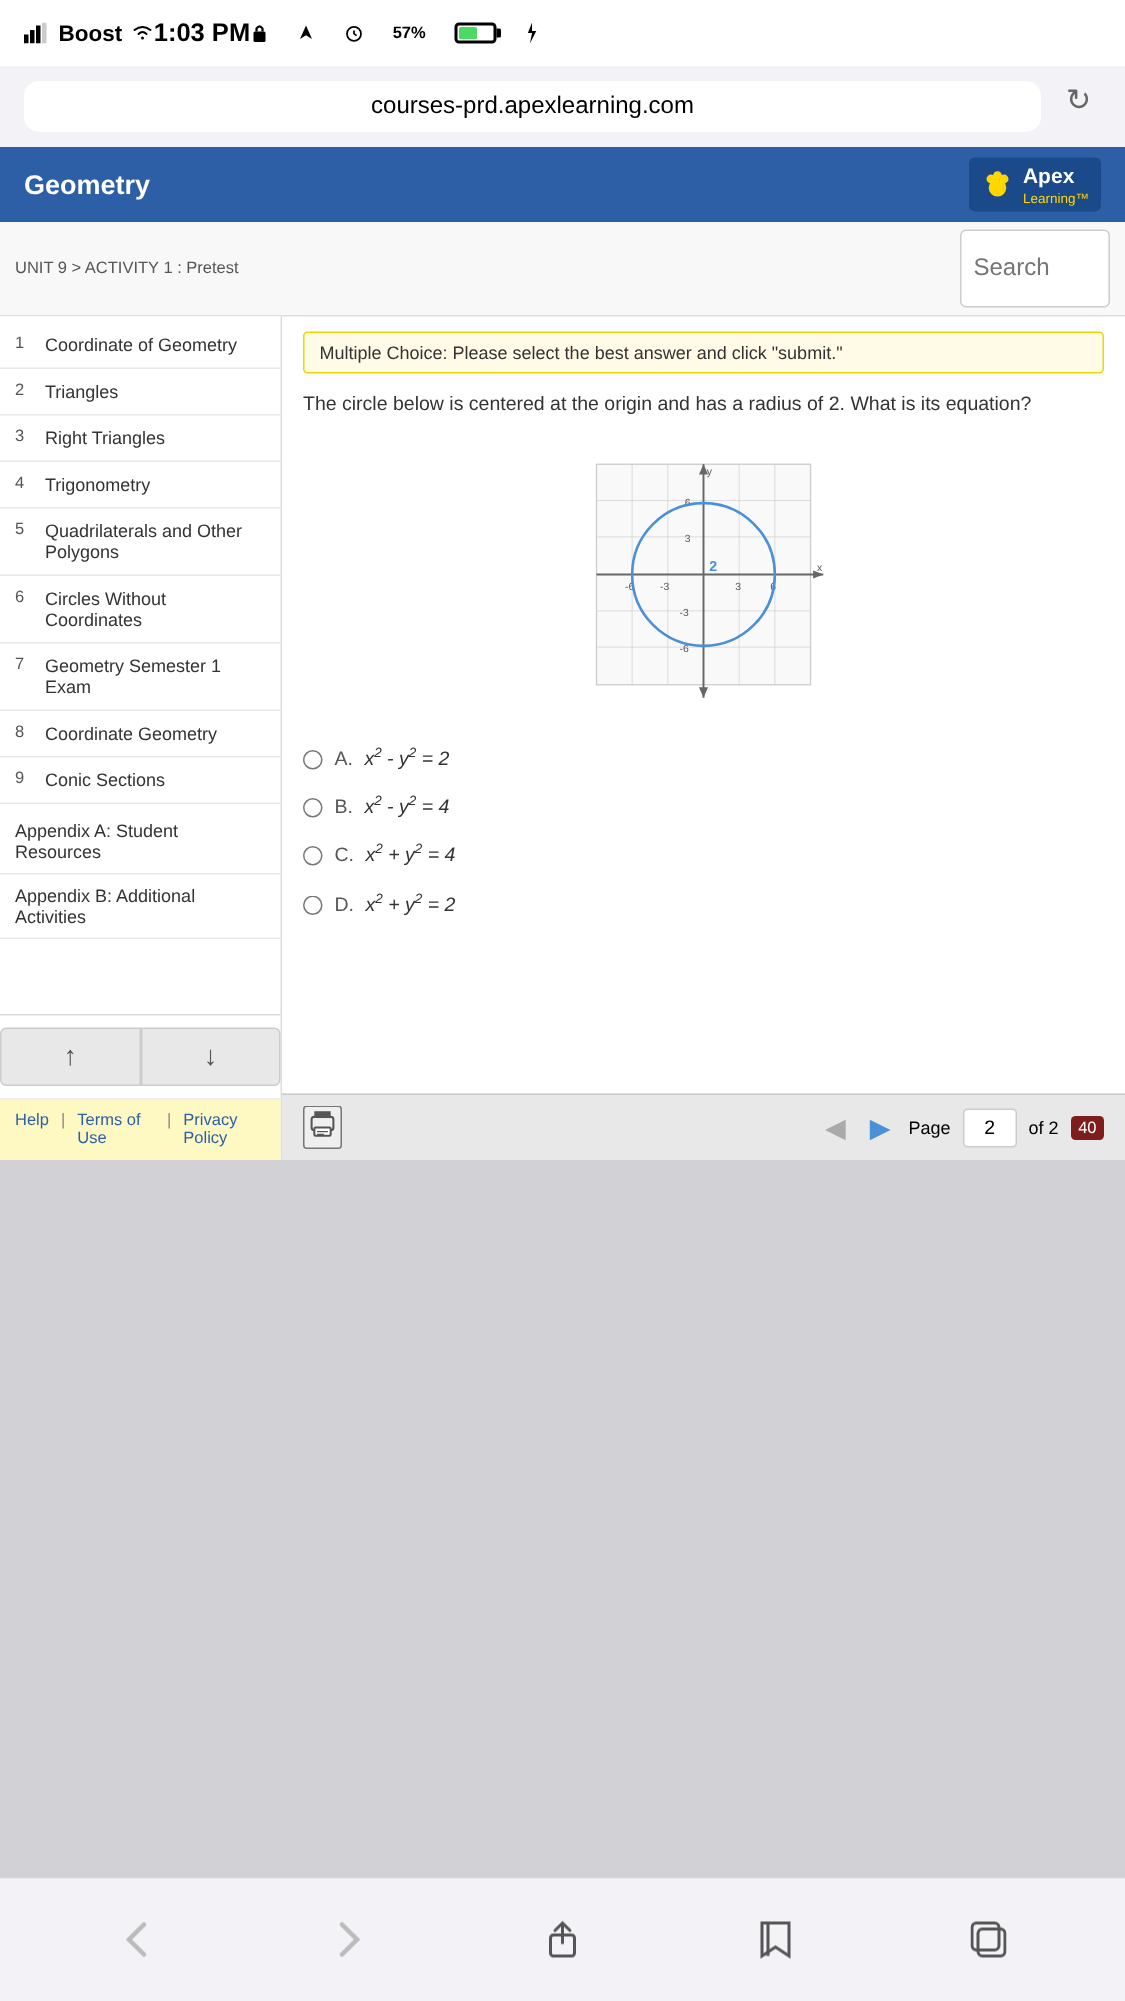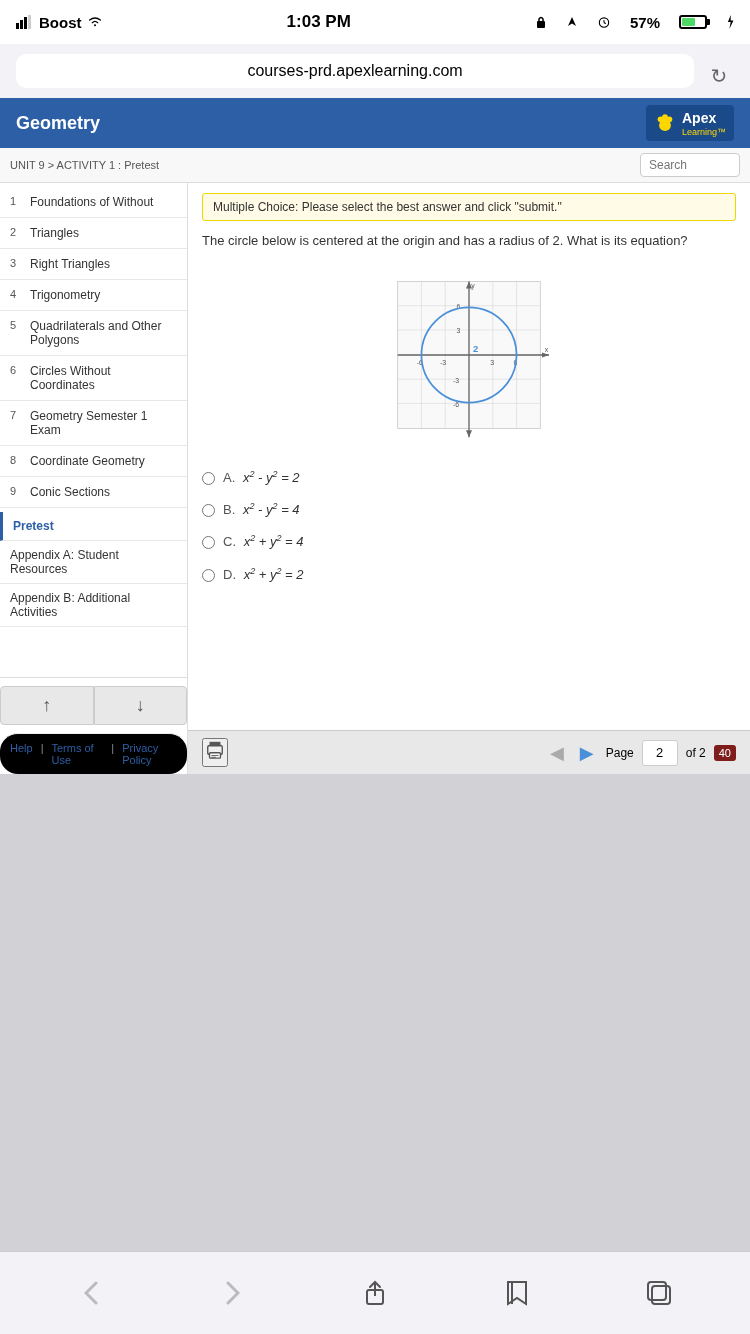--- a/index.html
+++ b/index.html
@@ -5,38 +5,37 @@
   <style>
     * { box-sizing: border-box; margin: 0; padding: 0; }
     body { width: 750px; min-height: 1334px; background: #d1d1d6; font-family: -apple-system, 'Helvetica Neue', Arial, sans-serif; }
 
     
     .status-bar {
       background: #fff;
       height: 44px;
       display: flex;
       align-items: center;
-      justify-content: space-between;
       padding: 0 16px;
       font-size: 15px;
       font-weight: 600;
     }
     .status-left { display: flex; align-items: center; gap: 5px; }
     .status-center { font-size: 17px; font-weight: 600; }
-    .status-right { display: flex; align-items: center; gap: 19px; font-size: 15px; }
+    .status-right { display: flex; align-items: center; gap: 19px; font-size: 11px; }
     .battery-icon { display: inline-block; width: 28px; height: 14px; border: 2px solid #000; border-radius: 3px; position: relative; padding: 1px; }
     .battery-fill { background: #4cd964; height: 100%; width: 57%; border-radius: 1px; }
     .battery-tip { position: absolute; right: -5px; top: 50%; transform: translateY(-50%); width: 3px; height: 6px; background: #000; border-radius: 0 1px 1px 0; }
 
     
     .browser-bar {
       background: #f2f2f7;
       padding: 10px 16px;
       display: flex;
-      align-items: flex-end;
+      align-items: flex-start;
       gap: 10px;
     }
     .url-bar {
       flex: 1;
       background: #fff;
       border-radius: 10px;
       padding: 8px 14px;
       font-size: 16px;
       color: #000;
       text-align: center;
@@ -147,22 +146,22 @@
       align-items: center;
       justify-content: center;
       font-size: 18px;
       color: #555;
     }
     .sidebar-btn:first-child { border-radius: 4px 0 0 4px; }
     .sidebar-btn:last-child { border-radius: 0 4px 4px 0; }
     .search-input {
       border: 1px solid #ccc;
       border-radius: 4px;
-      padding: 4px 8px;
-      font-size: 12px;
+      padding: 16px 8px;
+      font-size: 16px;
       width: 100px;
       color: #999;
     }
 
     
     .main-content {
       flex: 1;
       padding: 10px 14px;
       font-size: 13px;
       color: #333;
@@ -234,28 +233,27 @@
     .page-total-badge {
       background: #7f1d1d;
       color: #fff;
       border-radius: 3px;
       padding: 2px 5px;
       font-size: 11px;
     }
 
     
     .footer-links {
-      background: #000000;
+      background: #fef9c3;
       padding: 8px 10px;
       font-size: 11px;
       color: #888;
       display: flex;
       gap: 8px;
       border-top: 1px solid #eee;
-      border-radius: 18px;
     }
     .footer-link { color: #2d5fa6; text-decoration: none; }
 
     
     .ios-bottom {
       background: #f2f2f7;
       height: 83px;
       display: flex;
       align-items: center;
       justify-content: space-around;
@@ -357,21 +355,21 @@
   <span class="breadcrumb-bar" style="border:none;padding:0;">UNIT 9 &gt; ACTIVITY 1 : Pretest</span>
   <input type="text" class="search-input" placeholder="Search" style="">
 </div>
 
 <div class="content-area">
 
   <div class="sidebar">
     <ul class="sidebar-nav">
       <li>
         <span class="num">1</span>
-        <span>Foundations of Without</span>
+        <span>Coordinate of Geometry</span>
       </li>
       <li>
         <span class="num">2</span>
         <span>Triangles</span>
       </li>
       <li>
         <span class="num">3</span>
         <span>Right Triangles</span>
       </li>
       <li>
@@ -392,23 +390,20 @@
       </li>
       <li>
         <span class="num">8</span>
         <span>Coordinate Geometry</span>
       </li>
       <li>
         <span class="num">9</span>
         <span>Conic Sections</span>
       </li>
     </ul>
-    <div class="sidebar-item-special">
-      <span>Pretest</span>
-    </div>
     <div class="sidebar-item-appendix">
       <span>Appendix A: Student Resources</span>
     </div>
     <div class="sidebar-item-appendix">
       <span>Appendix B: Additional Activities</span>
     </div>
     <div style="flex:1; min-height:30px;"></div>
     <div class="sidebar-footer">
       <button class="sidebar-btn">↑</button>
       <button class="sidebar-btn">↓</button>

